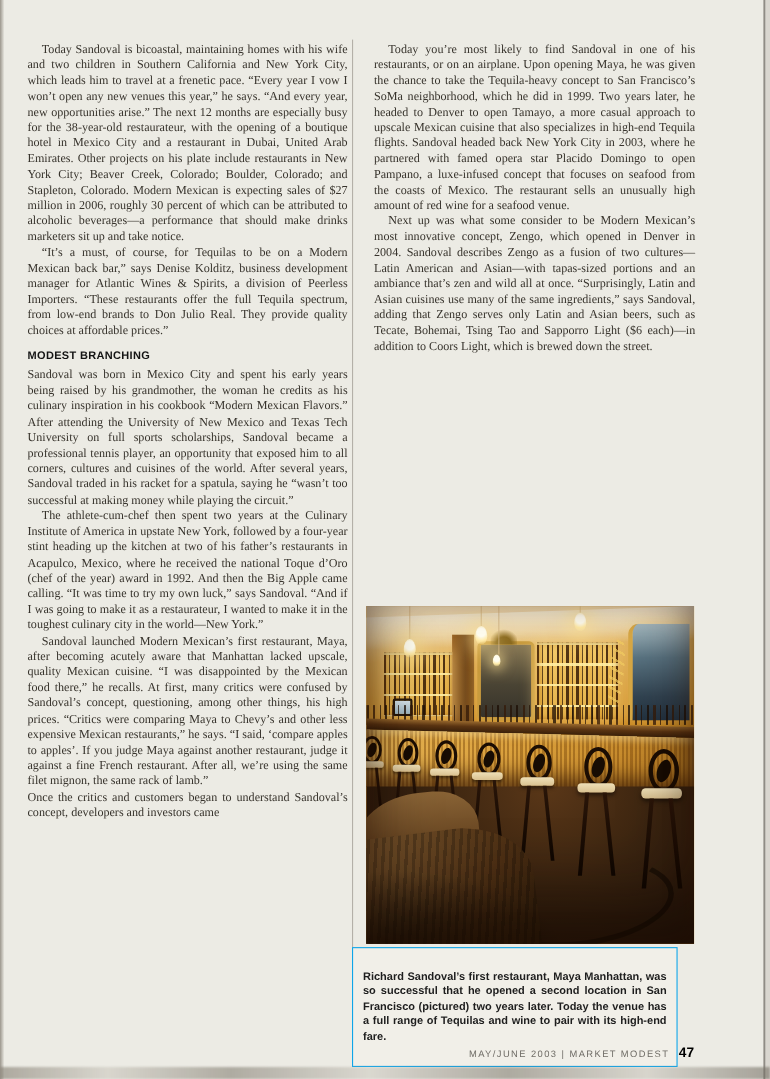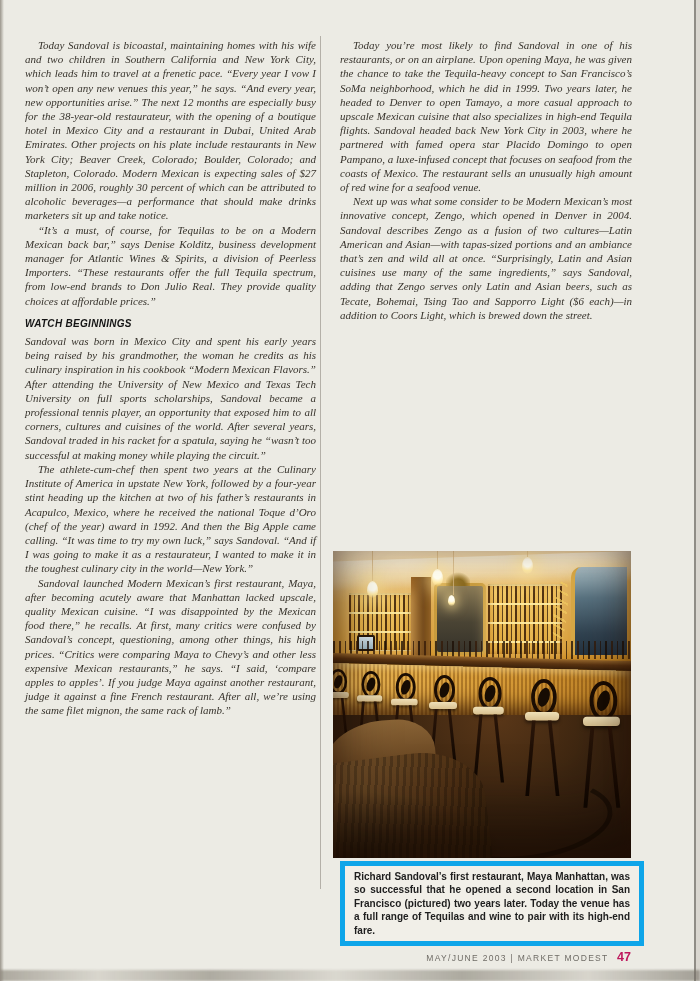--- a/index.html
+++ b/index.html
@@ -1,20 +1,20 @@
 <!DOCTYPE html>
 <html><head>
 <meta charset="utf-8">
 <style>
   html,body{margin:0;padding:0;background:#c8c4bb;}
   #page{position:relative;width:700px;height:981px;background:#ecebe4;overflow:hidden;
         font-family:"Liberation Serif", serif;}
   
   .col{position:absolute;top:38px;color:#37332c;font-size:11px;line-height:14.2px;
-       text-align:justify;font-style:italic;}
+       text-align:justify;}
   #col-left{left:25px;width:291px;}
   #col-right{left:340px;width:292px;}
   .col p{margin:0;}
   .col p.ind{text-indent:13px;}
   .col h3{margin:9px 0 3px 0;font-family:"Liberation Sans", sans-serif;
           font-size:10px;font-weight:bold;color:#141414;letter-spacing:.3px;text-align:left;}
   #divider{position:absolute;left:320px;top:36px;width:1px;height:853px;background:#b4b0a8;}
   
   #photo{position:absolute;left:333px;top:551px;width:298px;height:307px;overflow:hidden;background:#c8861f;}
   #photo *{position:absolute;}
@@ -76,47 +76,48 @@
   .lamp .cord{left:5px;top:0;width:1px;background:rgba(210,180,130,.75);}
   .lamp .bulb{left:0;width:11px;height:17px;border-radius:50% 50% 46% 46% / 56% 56% 44% 44%;
       background:radial-gradient(circle at 50% 35%, #fffdf0 0 30%, #ffeaa6 62%, rgba(255,215,120,.2) 100%);
       box-shadow:0 0 16px 7px rgba(255,228,150,.55);}
   .l1{left:34px;} .l1 .cord{height:30px;} .l1 .bulb{top:30px;}
   .l2{left:99px;} .l2 .cord{height:18px;} .l2 .bulb{top:18px;}
   .l3{left:189px;} .l3 .cord{height:6px;} .l3 .bulb{top:6px;}
   .l4{left:115px;} .l4 .cord{height:44px;} .l4 .bulb{top:44px;width:7px;height:11px;box-shadow:0 0 10px 4px rgba(255,228,150,.5);}
   .ph-vig{inset:0;box-shadow:inset 0 -42px 60px rgba(18,8,2,.55), inset 0 0 26px rgba(70,30,6,.35);}
   
-  #caption-box{position:absolute;left:340px;top:861px;width:276px;border:5px solid #0ea5e9;background:#f1efe8;
-      padding:4px 9px;font-family:"Liberation Sans", sans-serif;font-weight:bold;font-size:10px;
+  #caption-box{position:absolute;left:320px;top:861px;width:276px;border:1px solid #0ea5e9;background:#f1efe8;
+      padding:20px 9px;font-family:"Liberation Sans", sans-serif;font-weight:bold;font-size:10px;
       line-height:13.4px;color:#1e1e1e;text-align:justify;}
   
   #footer{position:absolute;left:333px;top:950px;width:298px;text-align:right;
       font-family:"Liberation Sans", sans-serif;font-size:8.5px;letter-spacing:1.3px;color:#6f6c66;}
-  #footer .pn{font-size:12.5px;font-weight:bold;color:#be185d;letter-spacing:0;margin-left:5px;}
+  #footer .pn{font-size:12.5px;font-weight:bold;color:#000000;letter-spacing:0;margin-left:5px;}
   
   .edge-left{position:absolute;left:0;top:0;width:4px;height:100%;
       background:linear-gradient(90deg,#9b968c,rgba(200,196,188,0));}
   .edge-right-line{position:absolute;left:694px;top:0;width:2px;height:100%;background:#8f8c85;}
   .edge-right-pad{position:absolute;left:696px;top:0;width:4px;height:100%;background:#d9d6cf;}
   .edge-bottom{position:absolute;left:0;top:970px;width:100%;height:11px;filter:blur(1px);
       background:linear-gradient(90deg, rgba(130,124,112,.6), rgba(180,175,164,.35) 14%, rgba(125,119,107,.55) 30%, rgba(185,180,170,.35) 48%, rgba(122,117,105,.55) 66%, rgba(178,173,162,.35) 84%, rgba(115,110,99,.6));}
 </style>
 </head>
 <body>
 
 <div id="page">
 
   <div class="col" id="col-left">
     <p class="ind">Today Sandoval is bicoastal, maintaining homes with his wife and two children in Southern California and New York City, which leads him to travel at a frenetic pace. “Every year I vow I won’t open any new venues this year,” he says. “And every year, new opportunities arise.” The next 12 months are especially busy for the 38-year-old restaurateur, with the opening of a boutique hotel in Mexico City and a restaurant in Dubai, United Arab Emirates. Other projects on his plate include restaurants in New York City; Beaver Creek, Colorado; Boulder, Colorado; and Stapleton, Colorado. Modern Mexican is expecting sales of $27 million in 2006, roughly 30 percent of which can be attributed to alcoholic beverages—a performance that should make drinks marketers sit up and take notice.</p>
     <p class="ind">“It’s a must, of course, for Tequilas to be on a Modern Mexican back bar,” says Denise Kolditz, business development manager for Atlantic Wines &amp; Spirits, a division of Peerless Importers. “These restaurants offer the full Tequila spectrum, from low-end brands to Don Julio Real. They provide quality choices at affordable prices.”</p>
-    <h3>WATCH BEGINNINGS</h3>
+    <h3>MODEST BRANCHING</h3>
     <p>Sandoval was born in Mexico City and spent his early years being raised by his grandmother, the woman he credits as his culinary inspiration in his cookbook “Modern Mexican Flavors.” After attending the University of New Mexico and Texas Tech University on full sports scholarships, Sandoval became a professional tennis player, an opportunity that exposed him to all corners, cultures and cuisines of the world. After several years, Sandoval traded in his racket for a spatula, saying he “wasn’t too successful at making money while playing the circuit.”</p>
     <p class="ind">The athlete-cum-chef then spent two years at the Culinary Institute of America in upstate New York, followed by a four-year stint heading up the kitchen at two of his father’s restaurants in Acapulco, Mexico, where he received the national Toque d’Oro (chef of the year) award in 1992. And then the Big Apple came calling. “It was time to try my own luck,” says Sandoval. “And if I was going to make it as a restaurateur, I wanted to make it in the toughest culinary city in the world—New York.”</p>
     <p class="ind">Sandoval launched Modern Mexican’s first restaurant, Maya, after becoming acutely aware that Manhattan lacked upscale, quality Mexican cuisine. “I was disappointed by the Mexican food there,” he recalls. At first, many critics were confused by Sandoval’s concept, questioning, among other things, his high prices. “Critics were comparing Maya to Chevy’s and other less expensive Mexican restaurants,” he says. “I said, ‘compare apples to apples’. If you judge Maya against another restaurant, judge it against a fine French restaurant. After all, we’re using the same filet mignon, the same rack of lamb.”</p>
+    <p>Once the critics and customers began to understand Sandoval’s concept, developers and investors came</p>
   </div>
 
   <div id="divider"></div>
 
   <div class="col" id="col-right">
     <p class="ind">Today you’re most likely to find Sandoval in one of his restaurants, or on an airplane. Upon opening Maya, he was given the chance to take the Tequila-heavy concept to San Francisco’s SoMa neighborhood, which he did in 1999. Two years later, he headed to Denver to open Tamayo, a more casual approach to upscale Mexican cuisine that also specializes in high-end Tequila flights. Sandoval headed back New York City in 2003, where he partnered with famed opera star Placido Domingo to open Pampano, a luxe-infused concept that focuses on seafood from the coasts of Mexico. The restaurant sells an unusually high amount of red wine for a seafood venue.</p>
     <p class="ind">Next up was what some consider to be Modern Mexican’s most innovative concept, Zengo, which opened in Denver in 2004. Sandoval describes Zengo as a fusion of two cultures—Latin American and Asian—with tapas-sized portions and an ambiance that’s zen and wild all at once. “Surprisingly, Latin and Asian cuisines use many of the same ingredients,” says Sandoval, adding that Zengo serves only Latin and Asian beers, such as Tecate, Bohemai, Tsing Tao and Sapporro Light ($6 each)—in addition to Coors Light, which is brewed down the street.</p>
   </div>
 
   <div id="photo">

